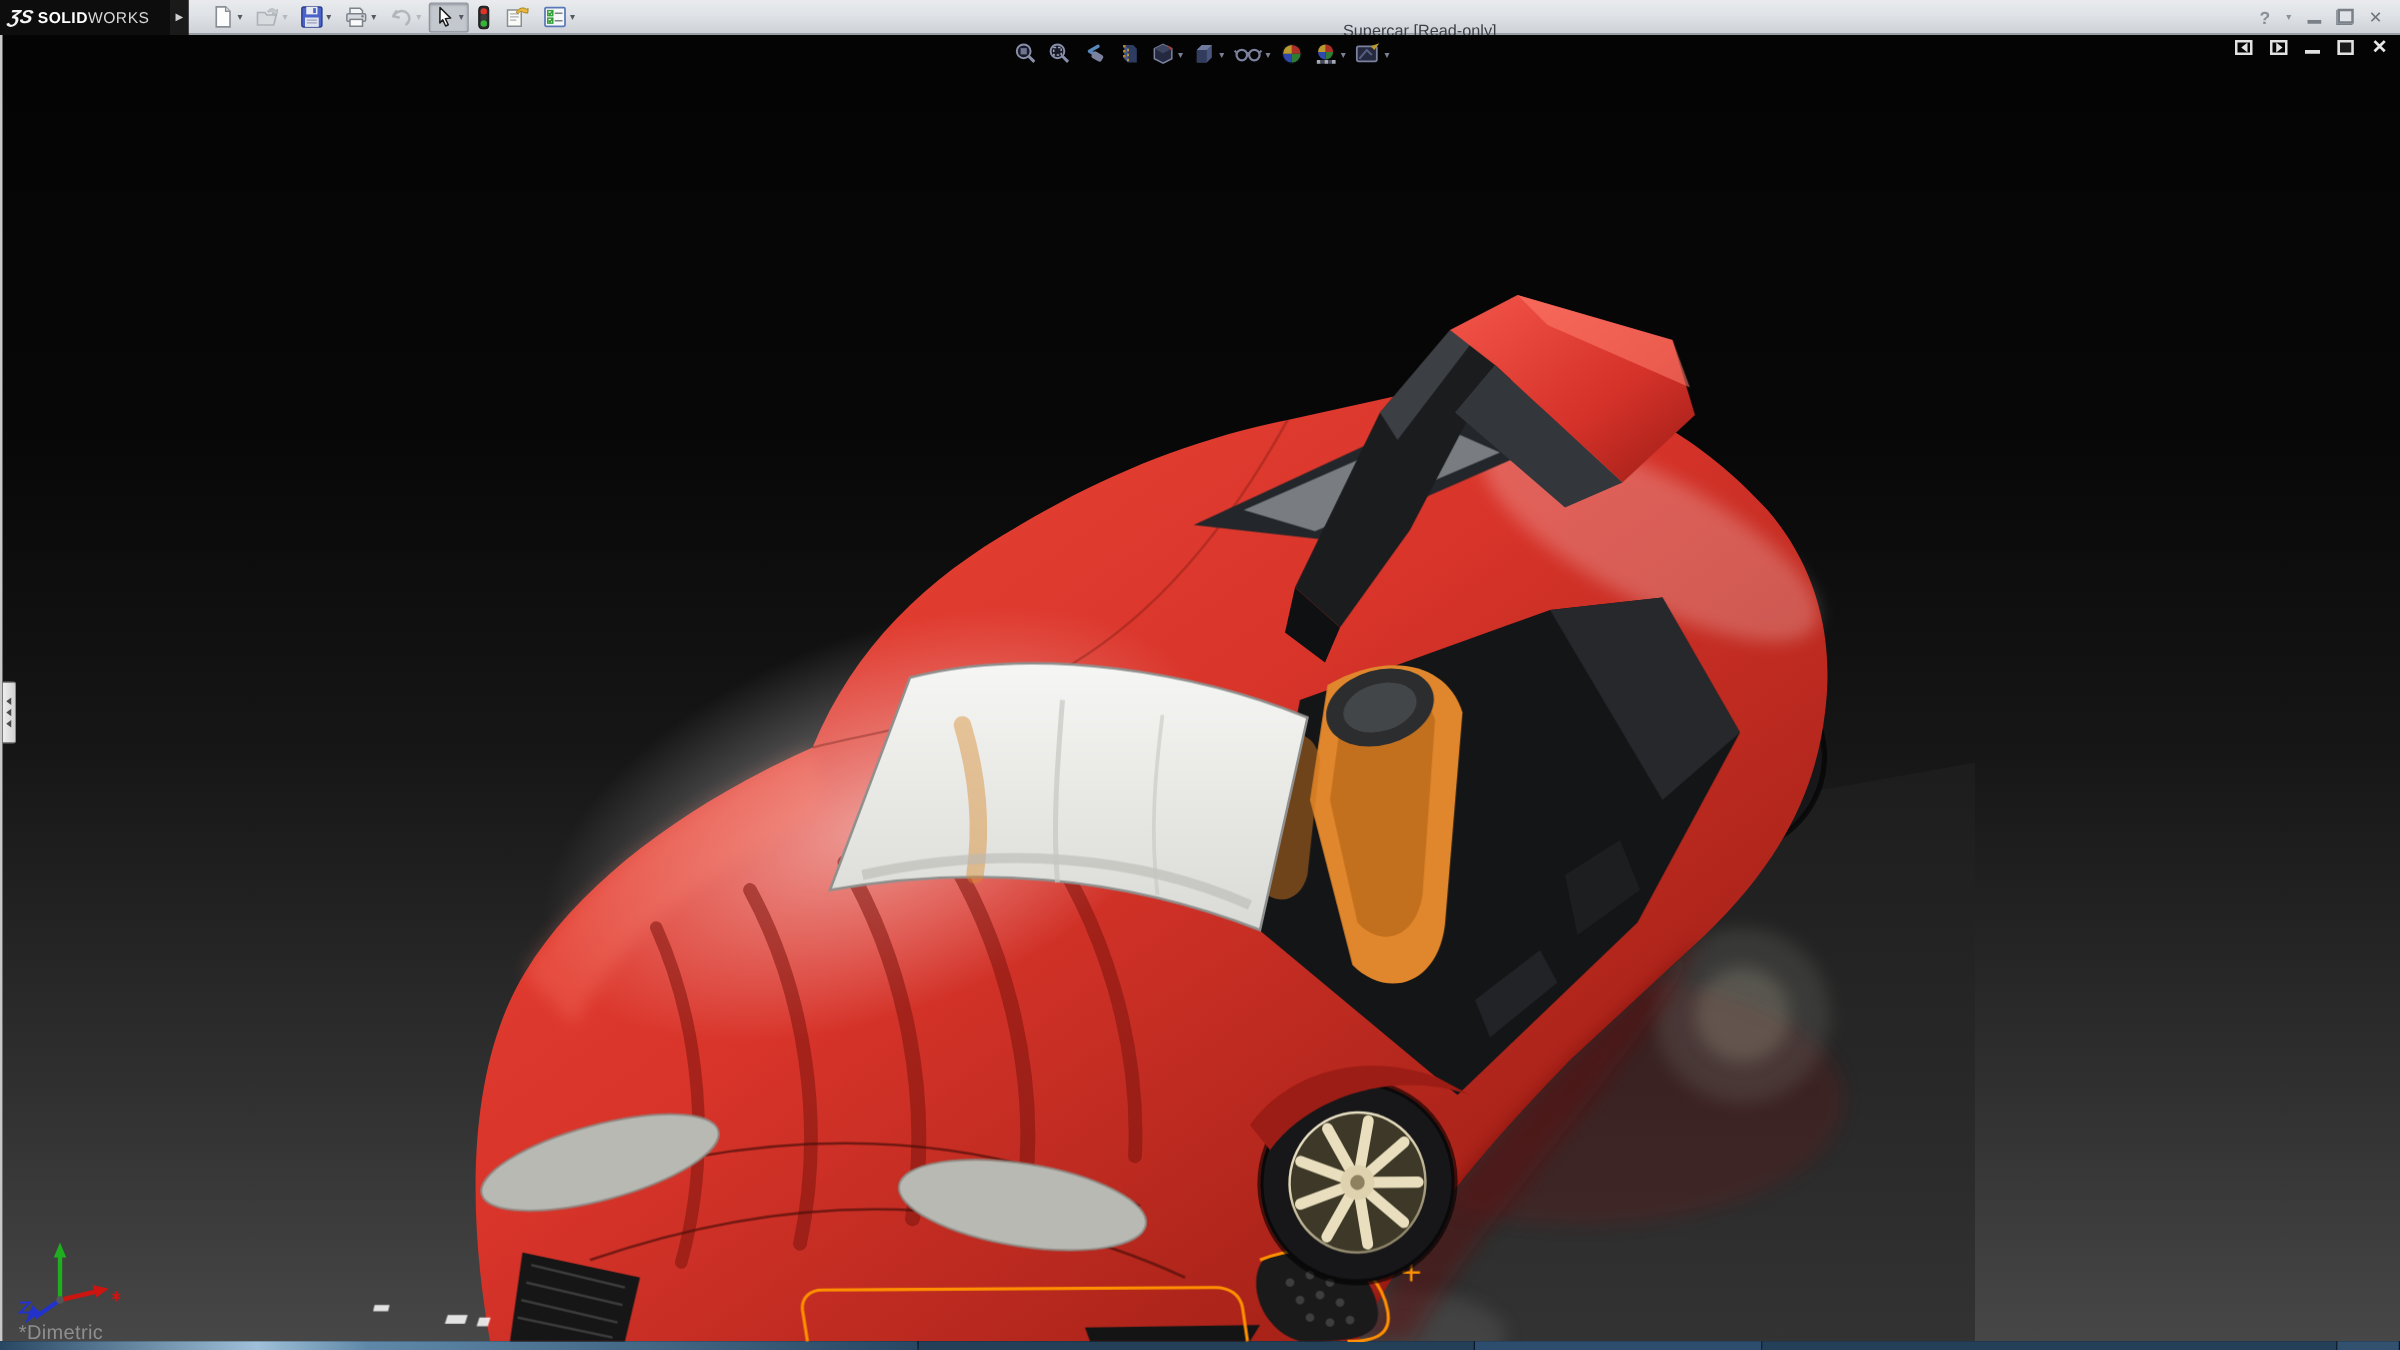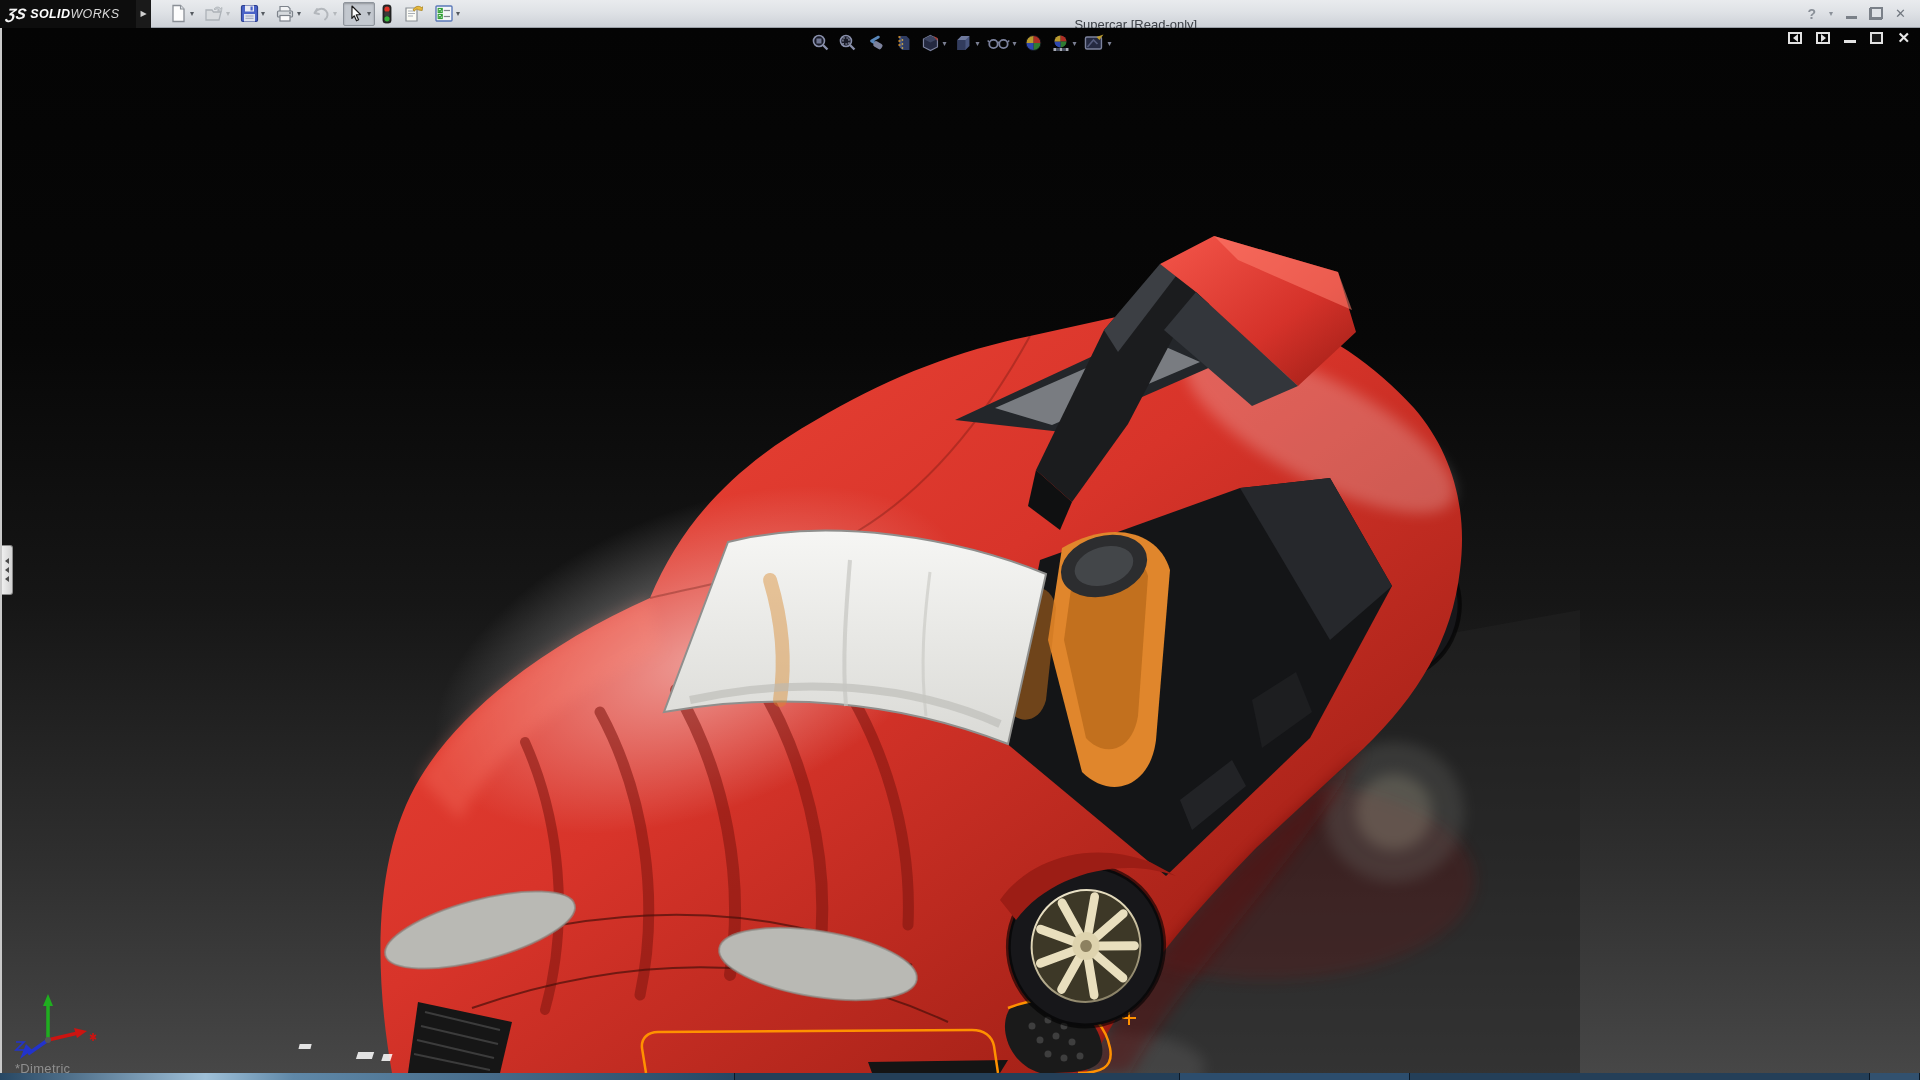--- a/index.html
+++ b/index.html
@@ -11,21 +11,21 @@
     position:absolute; top:0; left:0; width:1920px; height:28px;
     background:linear-gradient(180deg,#e9ebee 0%,#dfe2e6 45%,#cdd1d7 100%);
     border-bottom:1px solid #9aa0a8;
     display:flex; align-items:center;
   }
   .logo-block {
     width:136px; height:28px; background:#0d0d0d; color:#fff;
     display:flex; align-items:center; padding-left:7px; gap:4px; flex:0 0 auto;
   }
   .logo-mark { font-style:italic; font-weight:bold; font-size:15px; transform:skewX(-12deg); color:#f5f5f5; }
-  .logo-text { font-size:12.5px; letter-spacing:.4px; white-space:nowrap;font-style:italic; }
+  .logo-text { font-size:12.5px; letter-spacing:.4px; white-space:nowrap; }
   .logo-text b { font-weight:bold; }
   .logo-text span { font-weight:300; color:#d8d8d8; }
   .flyout-tab {
     width:15px; height:28px; background:#1a1a1a; color:#cfcfcf;
     display:flex; align-items:center; justify-content:center; font-size:8px; flex:0 0 auto;
   }
   .tb-group { display:flex; align-items:center; margin-left:14px; gap:2px; flex:0 0 auto; }
   .tb-btn { display:flex; align-items:center; gap:2px; padding:2px 3px; border:1px solid transparent; border-radius:2px; height:24px; }
   .tb-btn svg { display:block; }
   .tb-btn .dd { font-size:8px; color:#555a60; line-height:1; }
@@ -71,21 +71,21 @@
   
   .pane-tab {
     position:absolute; left:0; top:517px; width:11px; height:50px;
     background:linear-gradient(90deg,#efefef,#d2d2d2); border:1px solid #8a8a8a; border-left:none;
     border-radius:0 3px 3px 0; display:flex; flex-direction:column; align-items:center; justify-content:center; gap:3px;
   }
   .pane-tab .t { width:0; height:0; border-style:solid; border-width:3.5px 4.5px 3.5px 0; border-color:transparent #4a4a4a transparent transparent; }
 
   
   .triad { position:absolute; left:6px; bottom:12px; }
-  .orient-label { position:absolute; left:13px; bottom:-3px; font-size:13px; color:#8f8f8f; letter-spacing:.3px; }
+  .orient-label { position:absolute; left:13px; bottom:-3px; font-size:16px; color:#8f8f8f; letter-spacing:.3px; }
 
   
   .taskbar {
     position:absolute; bottom:0; left:0; width:1920px; height:7px;
     background:linear-gradient(180deg,#0f2134,#2b4a68); display:flex;
   }
   .taskbar .seg { height:100%; border-right:1px solid #0a1826; }
   .seg1 { width:735px; background:linear-gradient(90deg,#274763,#9fc0d8 28%,#5f88a8 40%,#274763); }
   .seg2 { width:445px; background:#243f58; }
   .seg3 { width:230px; background:#2c4d6d; }

